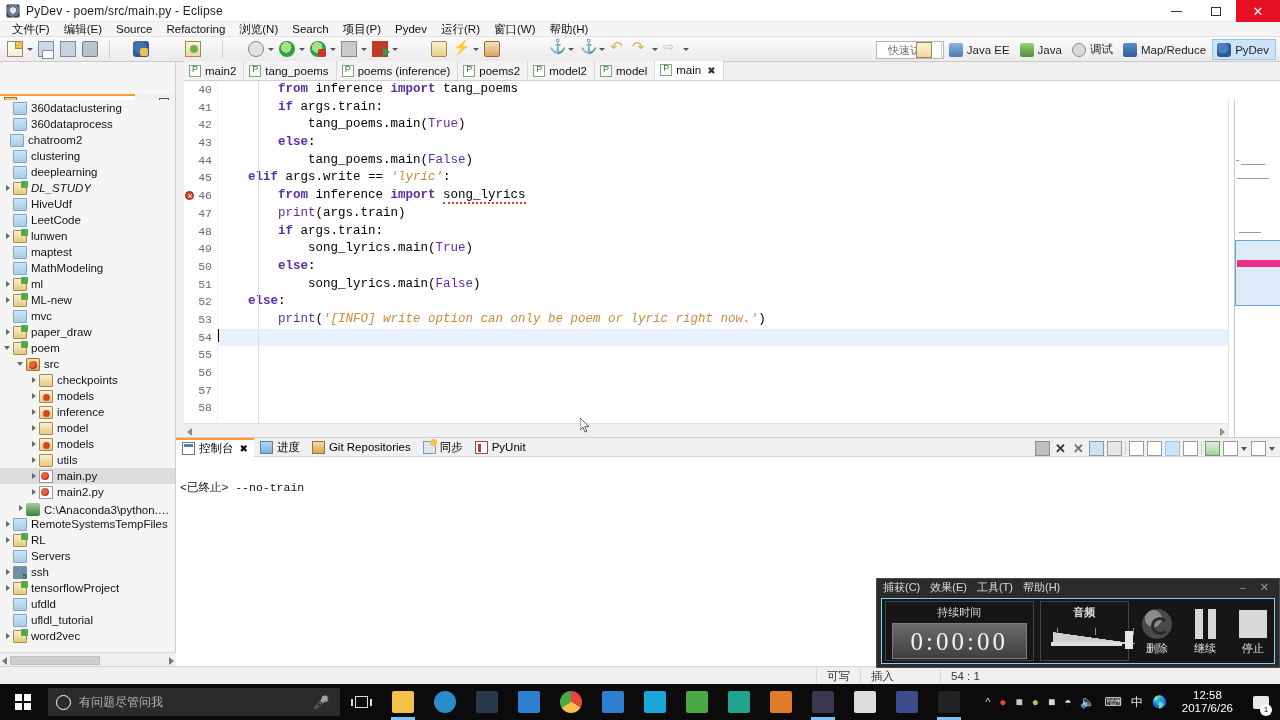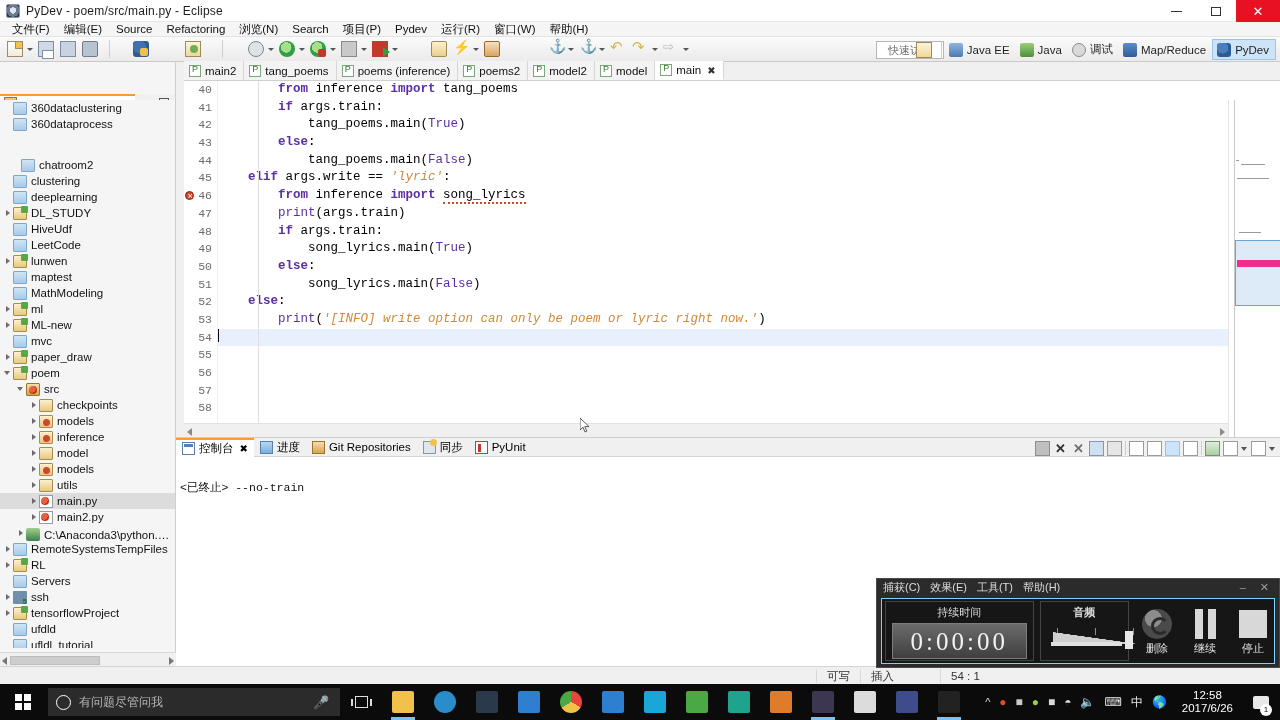--- a/index.html
+++ b/index.html
@@ -434,36 +434,36 @@
         <div class="trow" style="padding-left: 3px;">
           <span class="tw "></span>
           <span class="tic ic-folder-plain"></span>
           <span class="tlabel">360dataclustering</span>
         </div>
         <div class="trow" style="padding-left: 3px;">
           <span class="tw "></span>
           <span class="tic ic-folder-plain"></span>
           <span class="tlabel">360dataprocess</span>
         </div>
-        <div class="trow" style="padding-left: 11px; margin-top: 25px;">
+        <div class="trow" style="padding-left: 0;">
           <span class="tw "></span>
           <span class="tic ic-folder-plain"></span>
           <span class="tlabel">chatroom2</span>
         </div>
         <div class="trow" style="padding-left: 3px;">
           <span class="tw "></span>
           <span class="tic ic-folder-plain"></span>
           <span class="tlabel">clustering</span>
         </div>
         <div class="trow" style="padding-left: 3px;">
           <span class="tw "></span>
           <span class="tic ic-folder-plain"></span>
           <span class="tlabel">deeplearning</span>
         </div>
-        <div class="trow" style="padding-left: 3px;">
+        <div class="trow" style="padding-left: 3px; font-style: italic;">
           <span class="tw closed"></span>
           <span class="tic ic-folder-proj"></span>
           <span class="tlabel">DL_STUDY</span>
         </div>
         <div class="trow" style="padding-left: 3px;">
           <span class="tw "></span>
           <span class="tic ic-folder-plain"></span>
           <span class="tlabel">HiveUdf</span>
         </div>
         <div class="trow" style="padding-left: 3px;">

